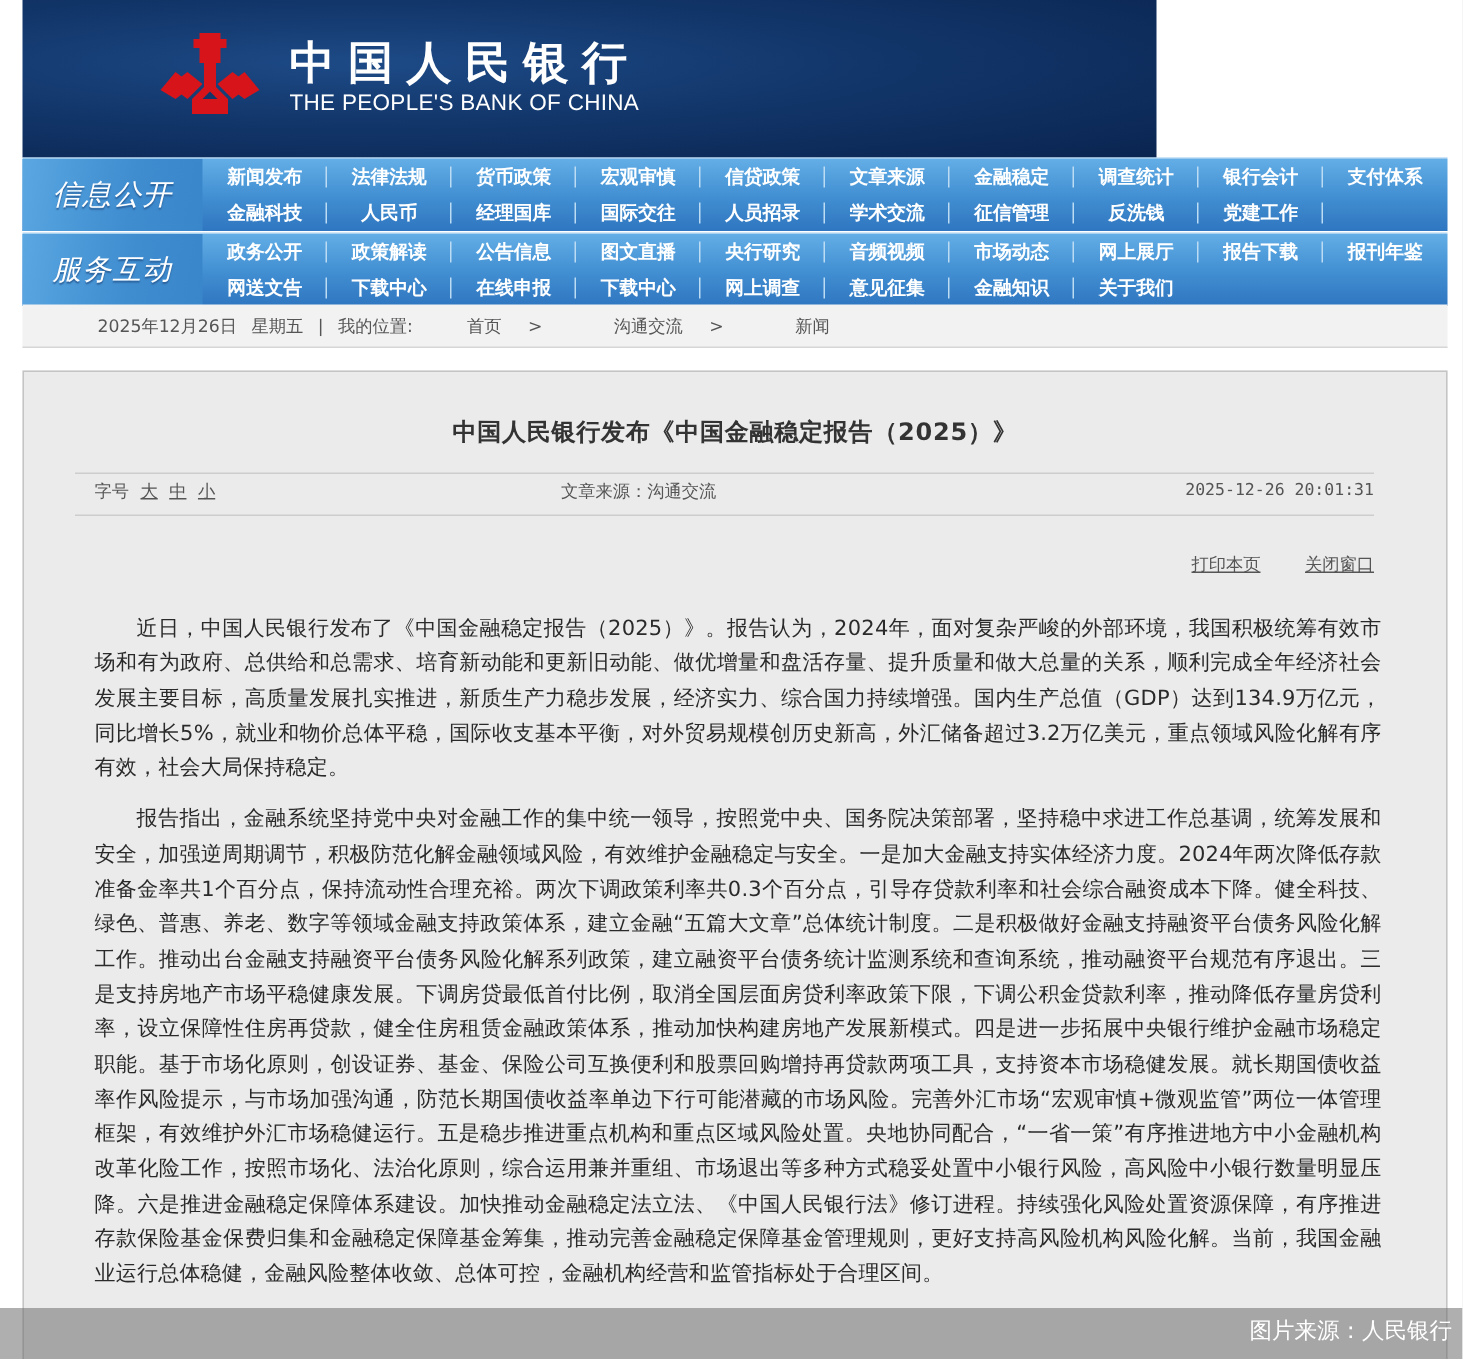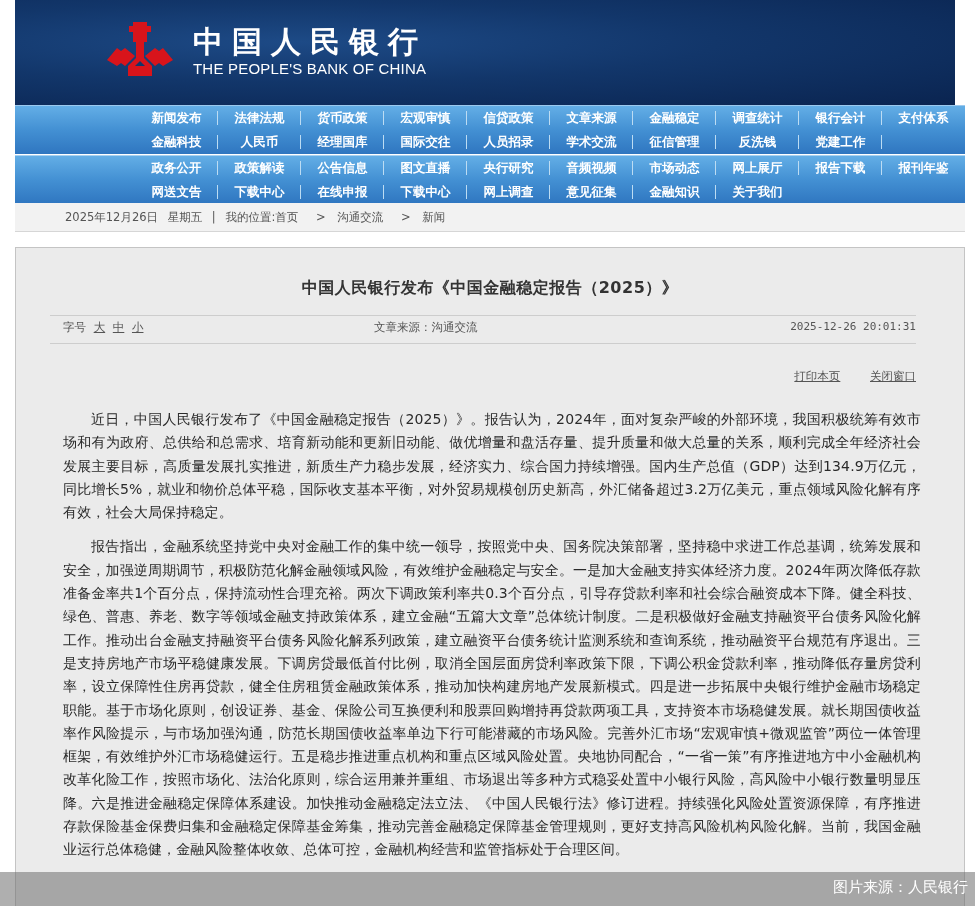--- a/index.html
+++ b/index.html
@@ -5,21 +5,21 @@
   html, body { margin: 0; padding: 0; }
   body {
     width: 975px; height: 906px; overflow: hidden; position: relative;
     background: #ffffff;
     font-family: "DejaVu Sans", "Liberation Sans", sans-serif;
   }
   .page { position: absolute; left: 15px; top: 0; width: 950px; }
 
   
   .banner {
-    position: absolute; left: 0; top: 0; width: 940px; height: 105px;
+    position: absolute; left: 0; top: 0; width: 756px; height: 105px;
     background: radial-gradient(ellipse at 30% 40%, #1d4a86 0%, #12366a 45%, #0a2450 100%);
   }
   .logo { position: absolute; left: 90px; top: 20px; width: 70px; height: 58px; }
   .bank-cn {
     position: absolute; left: 178px; top: 22px; color: #ffffff;
     font-family: "DejaVu Serif", "Liberation Serif", serif;
     font-size: 30px; font-weight: bold; letter-spacing: 9px;
   }
   .bank-en {
     position: absolute; left: 178px; top: 60px; color: #ffffff;
@@ -57,21 +57,21 @@
   .nav-item.last::after, .nav-item.empty::after { display: none; }
 
   
   .crumb-bar {
     position: absolute; left: 0; top: 203px; width: 950px; height: 28px;
     background: #f2f2f2; border-bottom: 1px solid #d6d6d6;
     font-size: 11.5px; color: #555555; line-height: 28px;
   }
   .crumb-bar .inner { position: absolute; left: 50px; top: 0; white-space: nowrap; }
   .crumb-bar span { margin-right: 6px; }
-  .crumb-link { cursor: pointer; }
+  .crumb-link { cursor: pointer; margin-left: 36px; }
 
   
   .article {
     position: absolute; left: 0; top: 247px; width: 948px; height: 680px;
     background: #ebebeb; border: 1px solid #c4c4c4;
   }
   .article-title {
     position: absolute; left: 0; top: 30px; width: 948px; text-align: center;
     font-size: 16px; font-weight: bold; color: #333333; letter-spacing: 0.5px;
   }
@@ -122,20 +122,21 @@
         <path d="M31 22 h8 v16 l8 8 v10 h-24 v-10 l8 -8 z"></path>
       </g>
       <path d="M30 46 l5 -5 l5 5 z" fill="#12366a"></path>
     </svg>
     <div class="bank-cn">中国人民银行</div>
     <div class="bank-en">THE PEOPLE'S BANK OF CHINA</div>
   </div>
 
   <div class="nav">
     <div class="nav-group g1">
+      <div class="nav-group-label">信息公开</div>
       <div class="nav-row r1">
         <div class="nav-item">新闻发布</div>
         <div class="nav-item">法律法规</div>
         <div class="nav-item">货币政策</div>
         <div class="nav-item">宏观审慎</div>
         <div class="nav-item">信贷政策</div>
         <div class="nav-item">文章来源</div>
         <div class="nav-item">金融稳定</div>
         <div class="nav-item">调查统计</div>
         <div class="nav-item">银行会计</div>
@@ -149,20 +150,21 @@
         <div class="nav-item">人员招录</div>
         <div class="nav-item">学术交流</div>
         <div class="nav-item">征信管理</div>
         <div class="nav-item">反洗钱</div>
         <div class="nav-item">党建工作</div>
         <div class="nav-item empty"></div>
       </div>
     </div>
 
     <div class="nav-group g2">
+      <div class="nav-group-label">服务互动</div>
       <div class="nav-row r1">
         <div class="nav-item">政务公开</div>
         <div class="nav-item">政策解读</div>
         <div class="nav-item">公告信息</div>
         <div class="nav-item">图文直播</div>
         <div class="nav-item">央行研究</div>
         <div class="nav-item">音频视频</div>
         <div class="nav-item">市场动态</div>
         <div class="nav-item">网上展厅</div>
         <div class="nav-item">报告下载</div>

